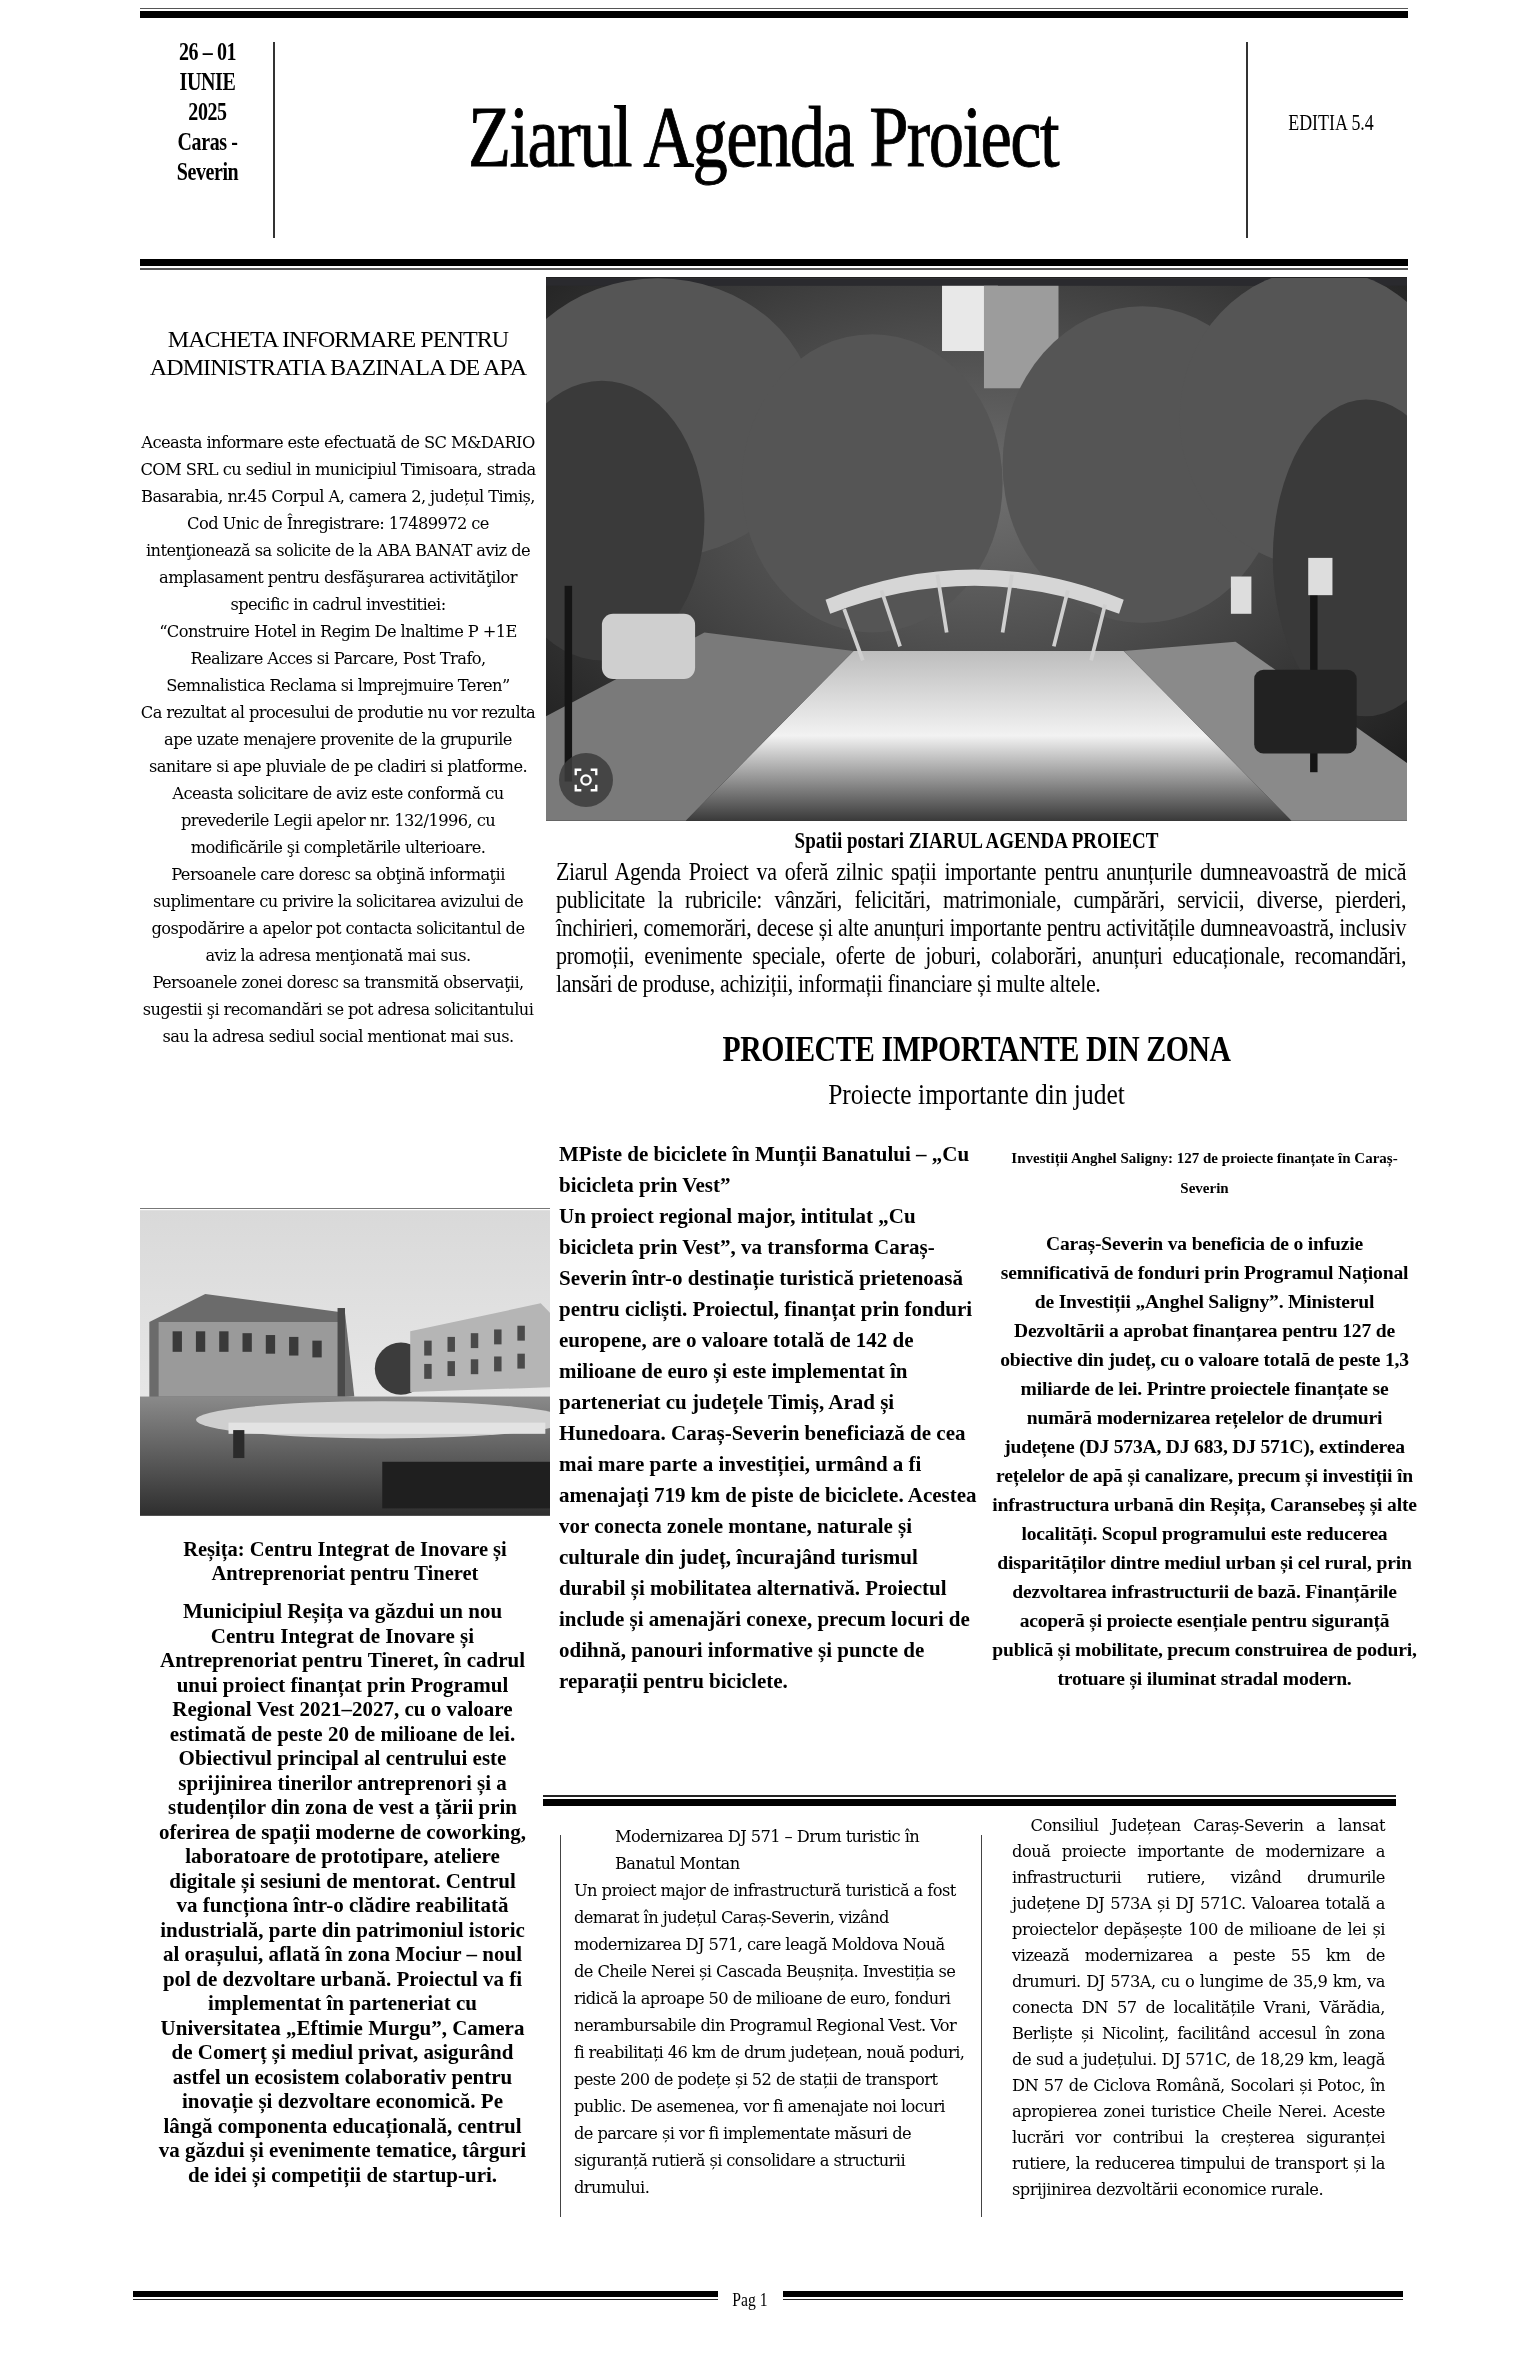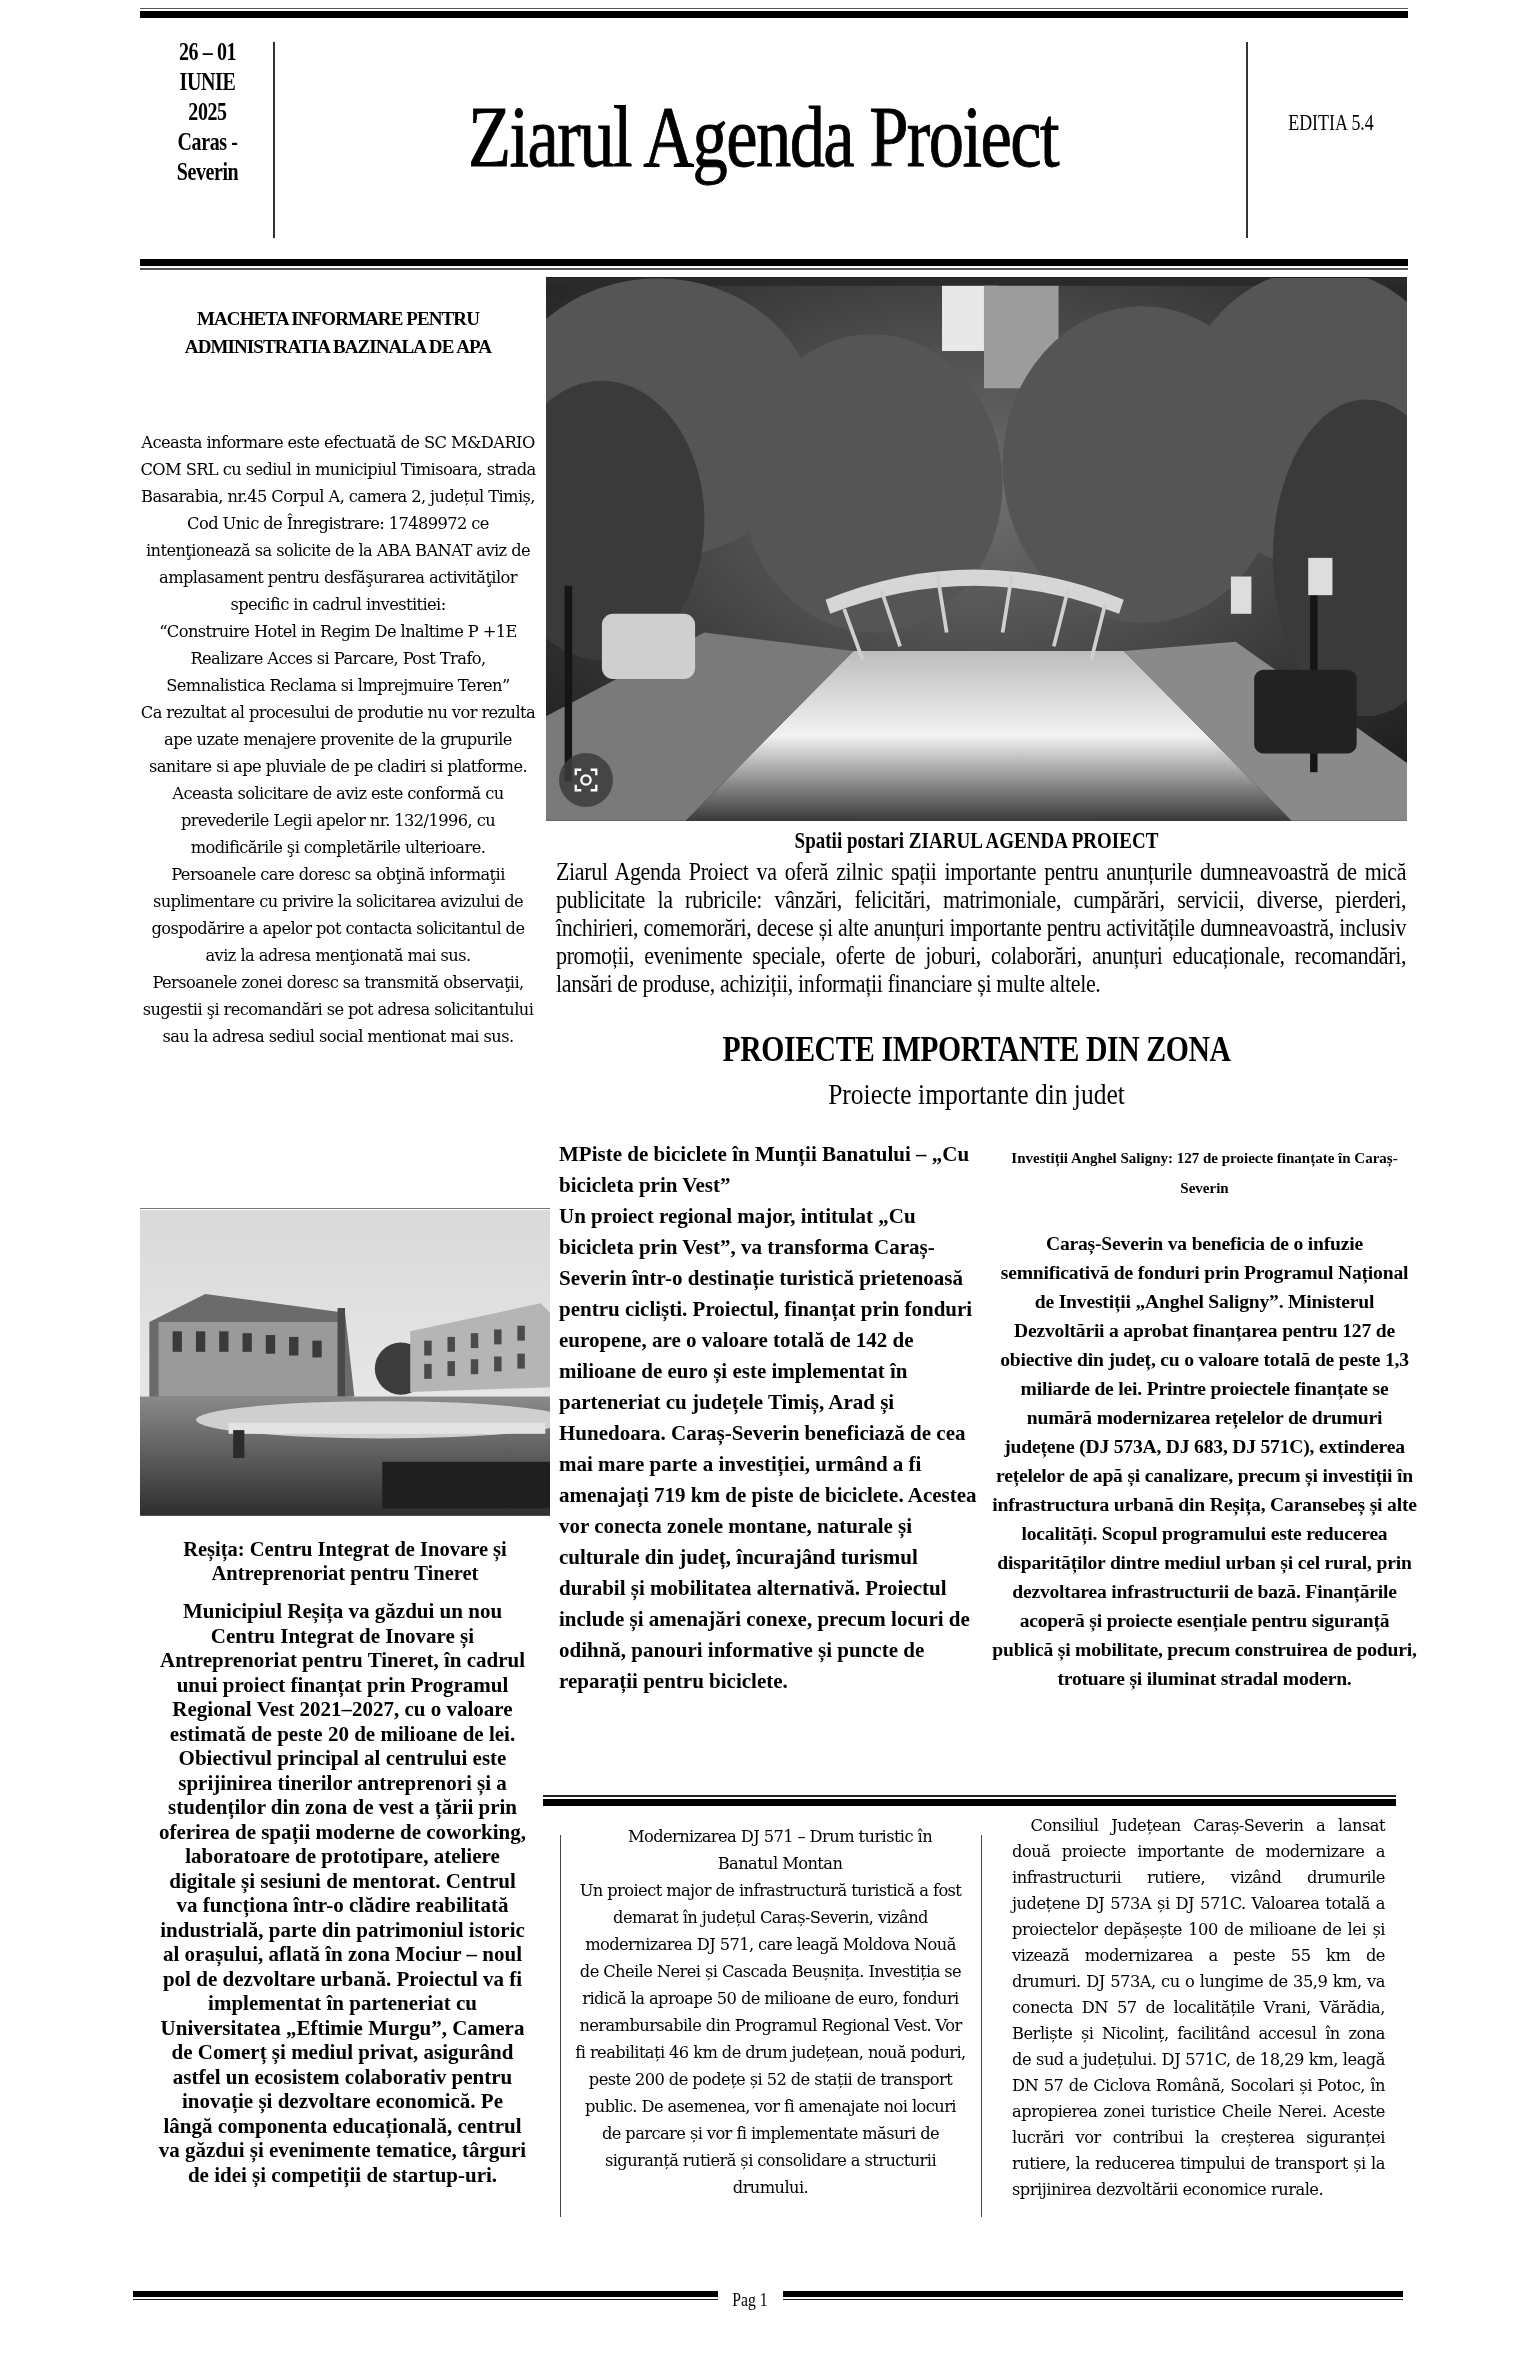--- a/index.html
+++ b/index.html
@@ -15,21 +15,21 @@
     transform: scaleX(0.8); transform-origin: center top; letter-spacing: -0.5px; }
   .masthead-title { position: absolute; left: 280px; top: 86px; width: 966px; text-align: center;
     font-family: "Liberation Serif", serif; font-size: 86px; line-height: 103px; letter-spacing: -1.9px;
     transform: scaleX(0.82); transform-origin: center top; font-weight: normal;
     -webkit-text-stroke: 0.9px #000; }
   .edition { position: absolute; left: 1247px; top: 110px; width: 168px; text-align: center;
     font-size: 22.4px; transform: scaleX(0.8); transform-origin: center top; }
 
   
   .left-col { position: absolute; left: 140px; width: 396px; text-align: center; }
-  .notice-title { top: 305px; font-family: "Liberation Serif", serif; font-weight: bold; font-size: 19px;
+  .notice-title { top: 325px; font-family: "Liberation Serif", serif; font-weight: normal; font-size: 24px;
     line-height: 28px; letter-spacing: -0.9px; }
   .notice-body { top: 429px; font-family: "DejaVu Serif", serif; font-size: 16.3px; line-height: 27px;
     letter-spacing: -0.6px; }
   .notice-body p { margin: 0; }
 
   .photo-left { position: absolute; left: 140px; top: 1210px; width: 410px; height: 306px; overflow: hidden; }
 
   .resita-title { top: 1521px; font-weight: bold; font-size: 20.5px; line-height: 24px; }
   .resita-body { top: 1599px; font-weight: bold; font-size: 21px; line-height: 24.5px; }
 
@@ -49,21 +49,21 @@
   .section-sub { position: absolute; left: 546px; top: 1077px; width: 861px; text-align: center;
     font-size: 30px; transform: scaleX(0.85); transform-origin: center top; }
 
   .mid-col { position: absolute; left: 559px; width: 427px; font-weight: bold; }
 
   .right-col { position: absolute; left: 990px; width: 429px; text-align: center; font-weight: bold; }
   .saligny-title { top: 1143px; font-size: 15px; line-height: 30px; }
   .saligny-body { top: 1229px; font-size: 19.6px; line-height: 29px; letter-spacing: -0.2px; }
 
   
-  .dj571-box { position: absolute; left: 559px; top: 1804px; width: 423px; text-align: center;
+  .dj571-box { position: absolute; left: 559px; top: 1804px; width: 423px; text-align: left;
     font-family: "DejaVu Serif", serif; font-size: 16.3px; line-height: 27px; letter-spacing: -0.6px; }
   .cj-box { position: absolute; left: 1012px; top: 1795px; width: 373px; text-align: justify;
     font-family: "DejaVu Serif", serif; font-size: 16.3px; line-height: 26px; letter-spacing: -0.5px; }
   .cj-box p { text-indent: 18.6px; }
 
   .footer-label { position: absolute; left: 722px; top: 2289px; width: 56px; text-align: center; font-size: 19.6px;
     transform: scaleX(0.8); transform-origin: center top; }
 </style>
 </head>
 <body>

